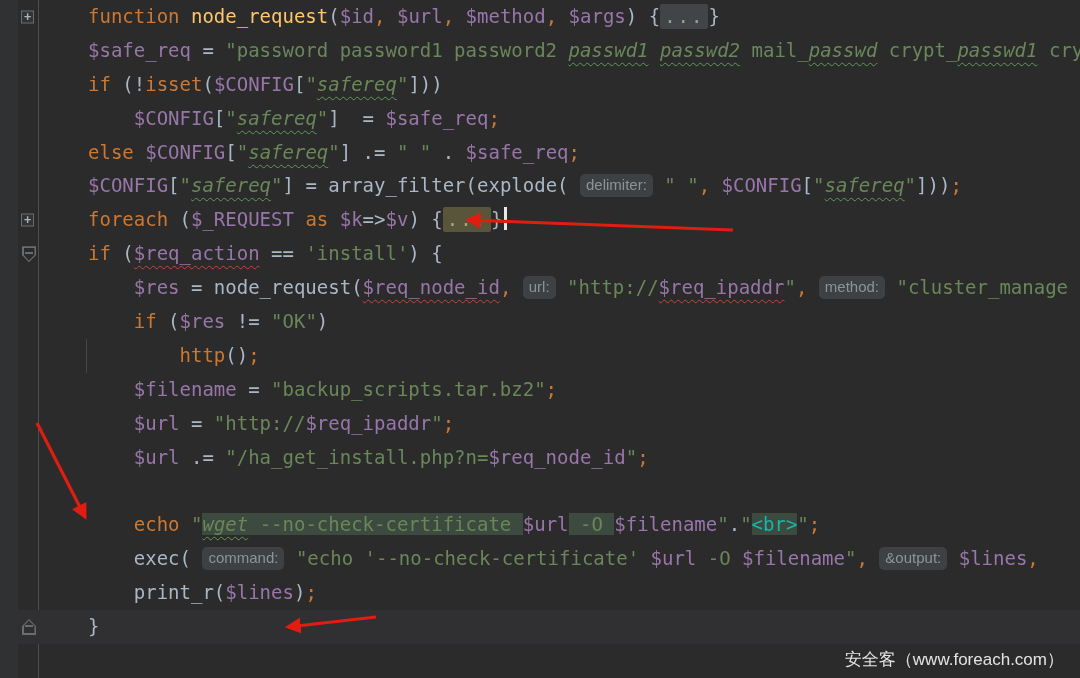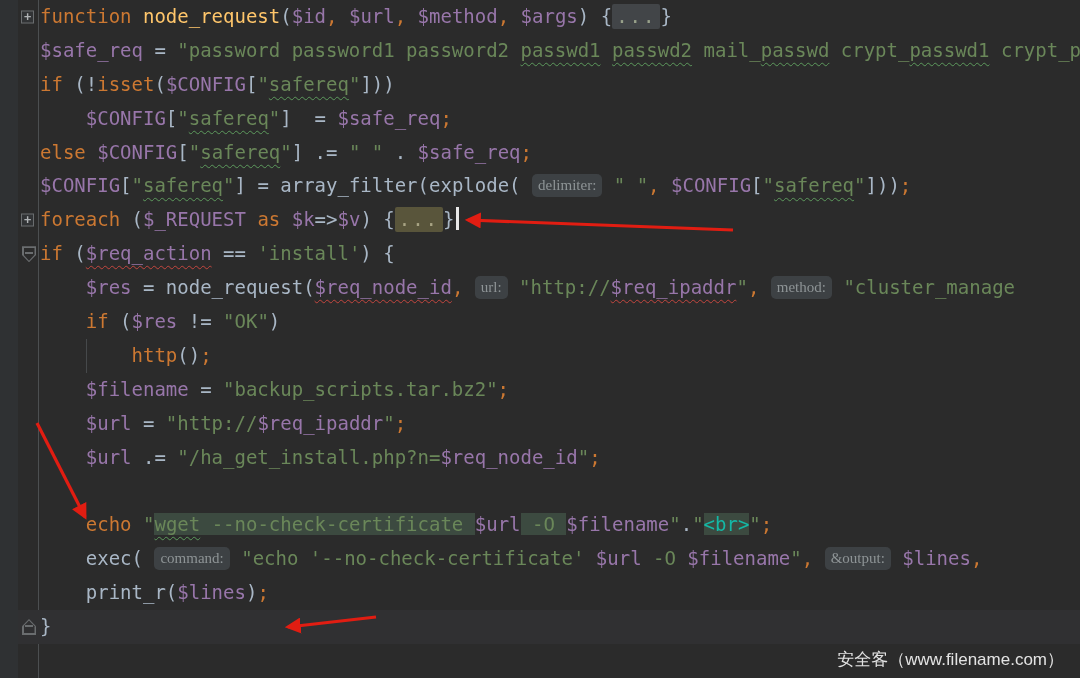--- a/index.html
+++ b/index.html
@@ -5,34 +5,34 @@
   html,body{margin:0;padding:0;background:#1e1e1e;}
   #screen{position:relative;width:1080px;height:678px;background:#2b2b2b;overflow:hidden;
           font-family:"DejaVu Sans Mono","Liberation Mono",monospace;font-size:19px;}
   
   #gutter-strip{position:absolute;left:0;top:0;width:18px;height:678px;background:#2f3133;z-index:2;}
   #fold-line{position:absolute;left:38px;top:0;width:1px;height:678px;background:#4c4f51;z-index:1;}
   
   #code-area{position:absolute;left:0;top:0;width:1080px;z-index:1;}
   .line{position:relative;height:33.9px;line-height:33.9px;white-space:pre;padding-left:40px;box-sizing:border-box;width:1080px;}
   .line.band{background:#303032;}
-  .lc{white-space:pre;}
+  .lc{white-space:pre;padding-left:48px;}
   
   .tk.kw{color:#cc7832}
   .tk.fn{color:#ffc66b}
   .tk.va{color:#9876aa}
   .tk.st{color:#6a8759}
   .tk.pl{color:#a9b7c6}
   .tk.sc{color:#cc7832}
   .tk.tag{color:#14b8a6}
-  .tk.wg{text-decoration:underline wavy #5d9a5d 1px;text-underline-offset:5px;}
+  .tk.wg{text-decoration:underline wavy #5d9a5d 1px;text-underline-offset:5px;font-style:italic;}
   .tk.wr{text-decoration:underline wavy #c4463f 1px;text-underline-offset:5px;}
   .tk.inj{background:#3c4a40;}
   .tk.hint{display:inline-block;background:#3d4144;color:#8e9496;border-radius:5px;
-           font-family:Liberation Serif, serif;font-size:15px;line-height:20px;
+           font-family:Liberation Sans, sans-serif;font-size:15px;line-height:20px;
            padding:1px 6px 2px 6px;vertical-align:2px;}
   .tk.fold{background:#424548;color:#98a18a;padding:1px 4px 2px 4px;border-radius:2px;letter-spacing:2px;}
   .tk.foldsel{background:#59553b;color:#a8a484;padding:1px 4px 2px 4px;border-radius:2px;letter-spacing:2px;}
   .tk.caret{display:inline-block;width:3px;height:23px;background:#e8e8e8;vertical-align:-4px;margin-left:1px;}
   
   .iguide{position:absolute;top:0;bottom:0;width:1px;background:#46494b;}
   
   .gicon{position:absolute;z-index:3;}
   .gi-plus{left:21px;top:50%;transform:translateY(-50%);width:13px;height:13px;background:#313335;
            border:1px solid #6a6d6f;box-sizing:border-box;}
@@ -82,14 +82,14 @@
   <svg id="arrow-layer" viewBox="0 0 1080 678">
     <defs>
       <marker id="ah" markerWidth="5" markerHeight="5" refX="4" refY="2.5" orient="auto">
         <path d="M0,0 L5,2.5 L0,5 Z" fill="#e11d12"></path>
       </marker>
     </defs>
   <line x1="733" y1="230" x2="468" y2="220" stroke="#e11d12" stroke-width="3.2" marker-end="url(#ah)"></line>
       <line x1="37" y1="423" x2="85" y2="517" stroke="#e11d12" stroke-width="3.2" marker-end="url(#ah)"></line>
       <line x1="376" y1="617" x2="288" y2="627" stroke="#e11d12" stroke-width="3.2" marker-end="url(#ah)"></line>
     </svg>
-  <div id="watermark">安全客（www.filename.com）</div>
+  <div id="watermark">安全客（www.foreach.com）</div>
 </div>
 
 </body></html>

